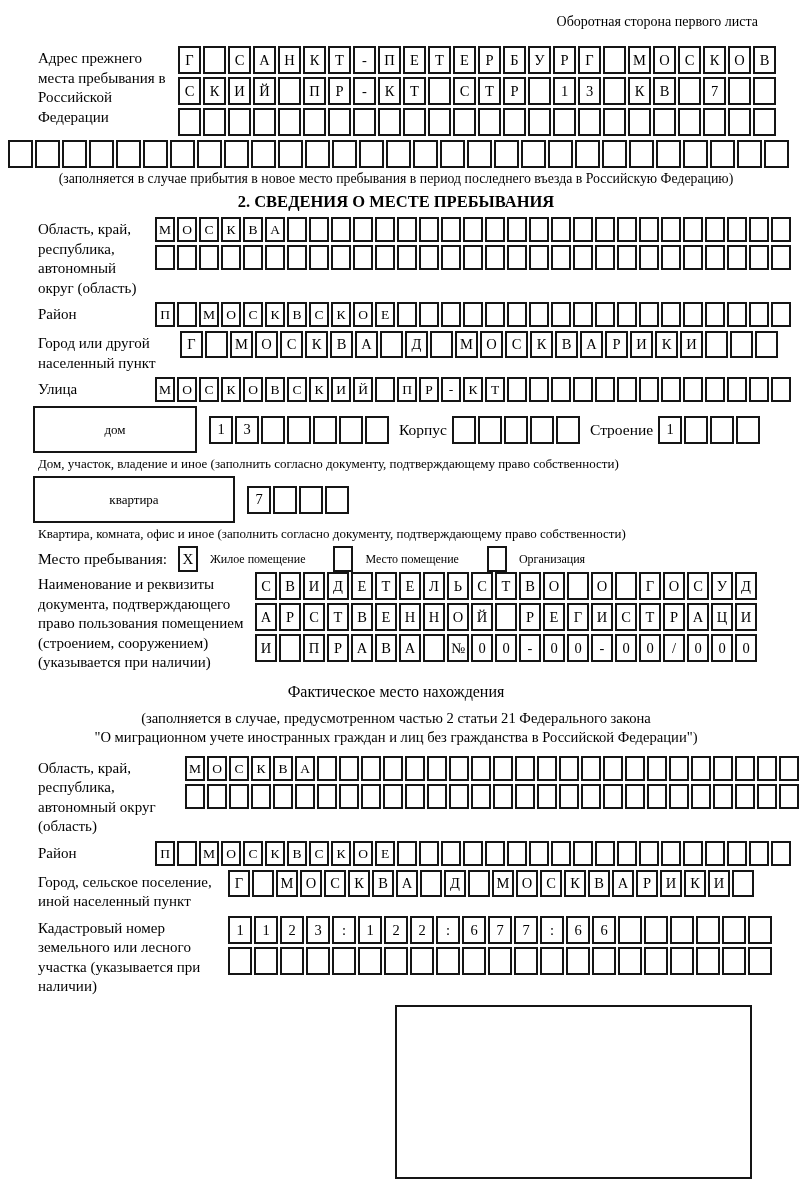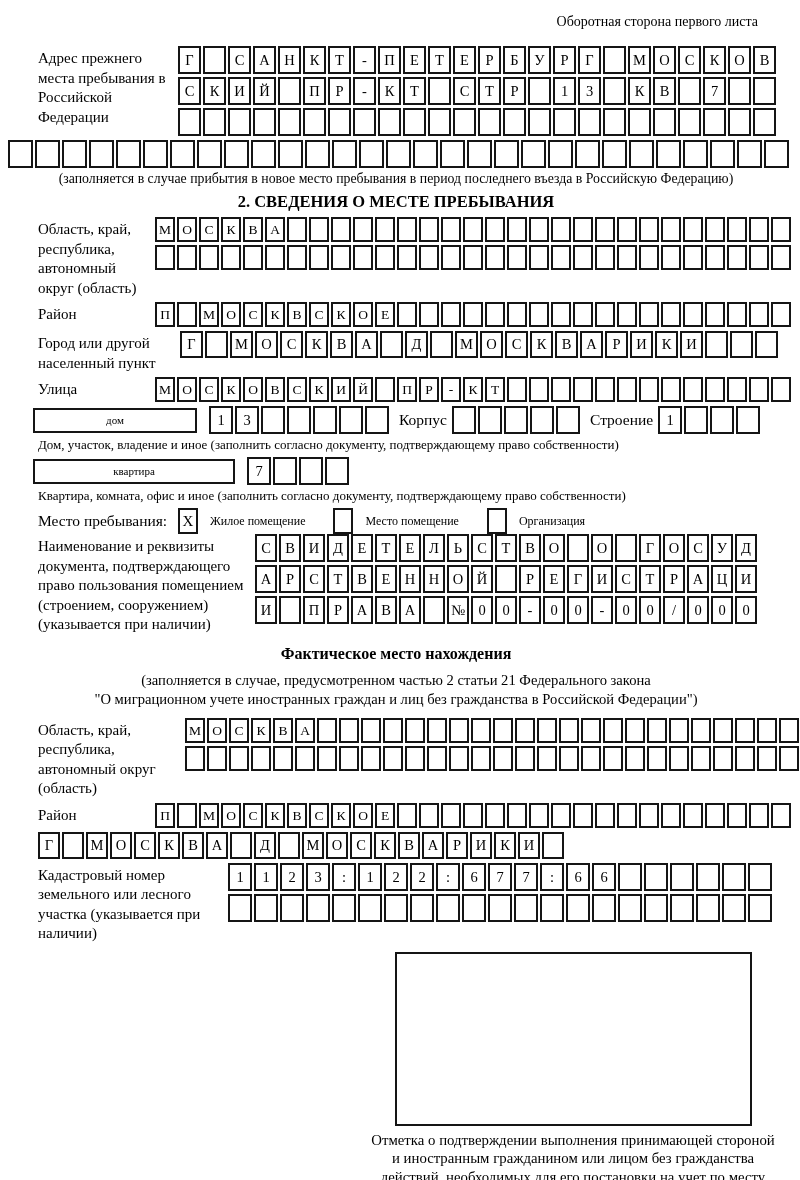--- a/index.html
+++ b/index.html
@@ -42,40 +42,40 @@
   .row-k    .cell { width: 24px; height: 28px; }
   .row-c2   .cell { width: 22px; height: 27px; }
   .row-h    .cell { width: 24px; height: 28px; }
   .row-full { padding-left: 8px; margin-top: 1px; }
 
   .center-note { text-align: center; font-size: 13.8px; margin: 3px 0 5px; }
   .sec-title { text-align: center; font-weight: bold; font-size: 16.5px; margin: 5px 0 5px; }
 
   .house-row { display: flex; align-items: center; padding-left: 33px; margin: 2px 0 2px; }
   .named-box {
-    border: 2px solid #151515; height: 25px;
+    border: 2px solid #151515; height: 47px;
     display: flex; align-items: center; justify-content: center;
-    font-size: 11px;
+    font-size: 13px;
   }
   .house-box { width: 164px; margin-right: 12px; }
   .apt-box   { width: 202px; margin-right: 12px; }
   .inline-label { font-size: 15.5px; margin: 0 5px 0 10px; white-space: nowrap; }
   .sub-note { padding-left: 38px; font-size: 13px; margin: 3px 0 4px; }
 
   .stay-row { display: flex; align-items: center; padding-left: 38px; margin-top: 3px; }
   .stay-label { width: 140px; flex: none; font-size: 15.5px; }
   .checkbox {
     flex: none; width: 20px; height: 26px; border: 2px solid #151515;
     display: inline-flex; align-items: center; justify-content: center;
     font-size: 15px; margin-right: 12px;
   }
   .opt-label { font-size: 12px; margin-right: 28px; white-space: nowrap; }
   .stay-note { padding-left: 246px; font-size: 14px; margin: 3px 0 6px; }
 
-  .fact-title { text-align: center; font-weight: bold; font-size: 16px; margin: 10px 0 8px; }
+  .fact-title { text-align: center; font-weight: normal; font-size: 16px; margin: 10px 0 8px; }
   .fact-note { text-align: center; font-size: 14.6px; line-height: 1.35; }
   .fact-note-wrap { margin-bottom: 8px; }
 
   .stamp-box {
     width: 357px; height: 174px; border: 2px solid #151515;
     margin-left: 395px; margin-top: 8px; background: #fff;
   }
   .stamp-caption {
     width: 404px; margin-left: 371px; margin-top: 5px;
     text-align: center; font-size: 14.8px; line-height: 1.25;
@@ -604,20 +604,21 @@
         <div class="cell"></div>
         <div class="cell"></div>
         <div class="cell"></div>
         <div class="cell"></div>
         <div class="cell"></div>
         <div class="cell"></div>
       </div>
   </div>
 
   <div class="frow">
+    <div class="flabel w-gor2">Город, сельское поселение, иной населенный пункт</div>
     <div class="boxrow row-c2">
         <div class="cell">Г</div>
         <div class="cell"></div>
         <div class="cell">М</div>
         <div class="cell">О</div>
         <div class="cell">С</div>
         <div class="cell">К</div>
         <div class="cell">В</div>
         <div class="cell">А</div>
         <div class="cell"></div>

